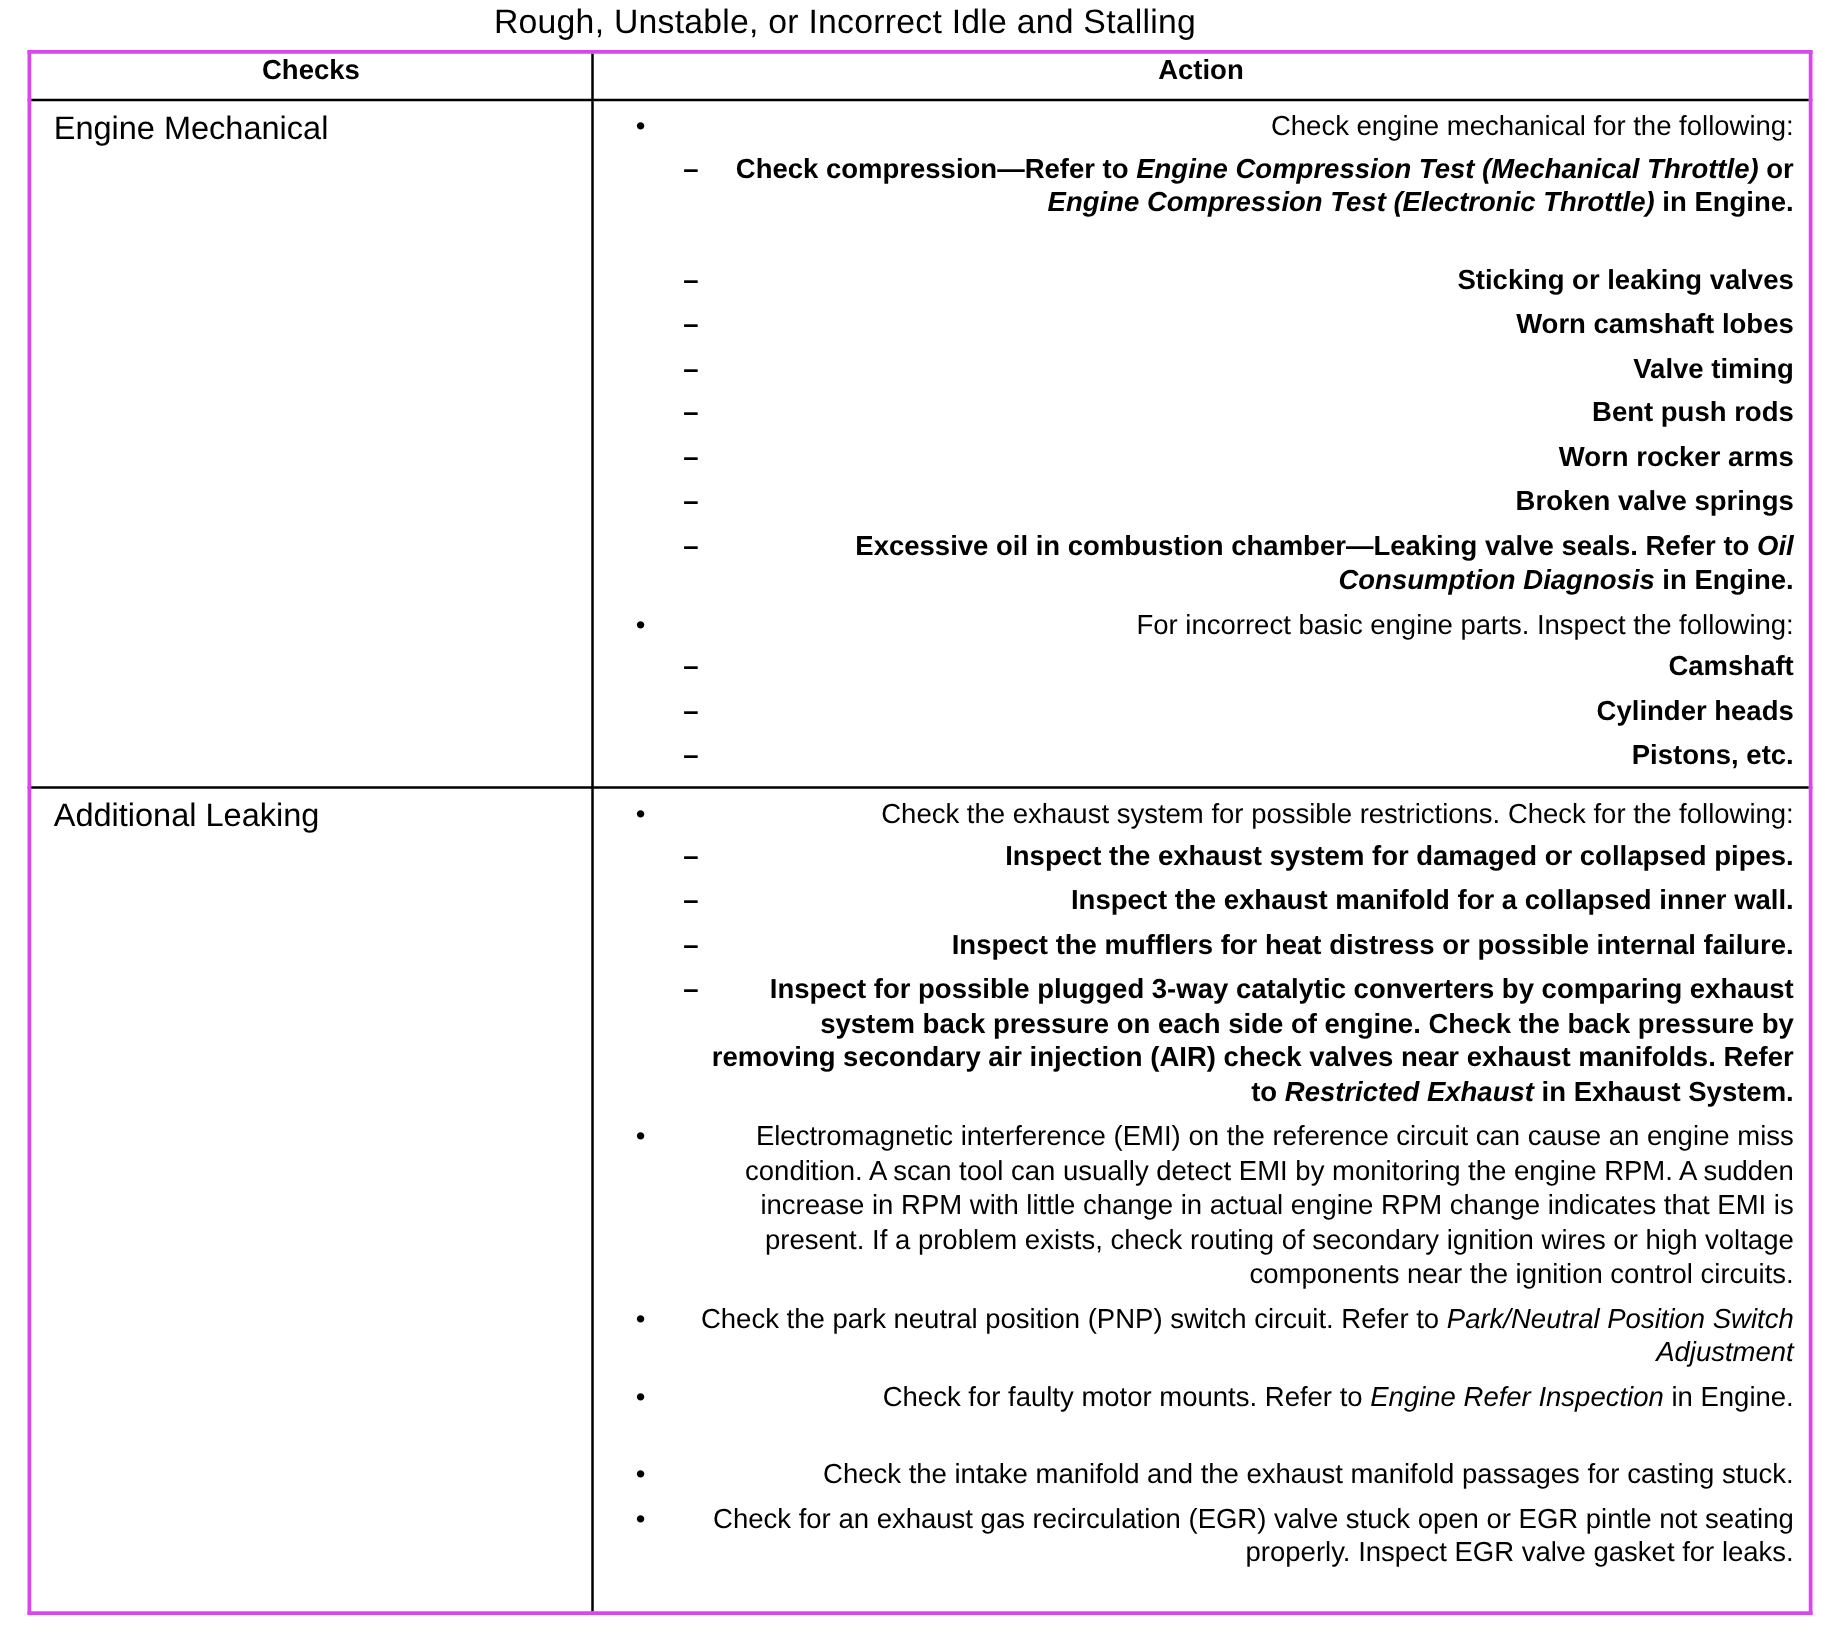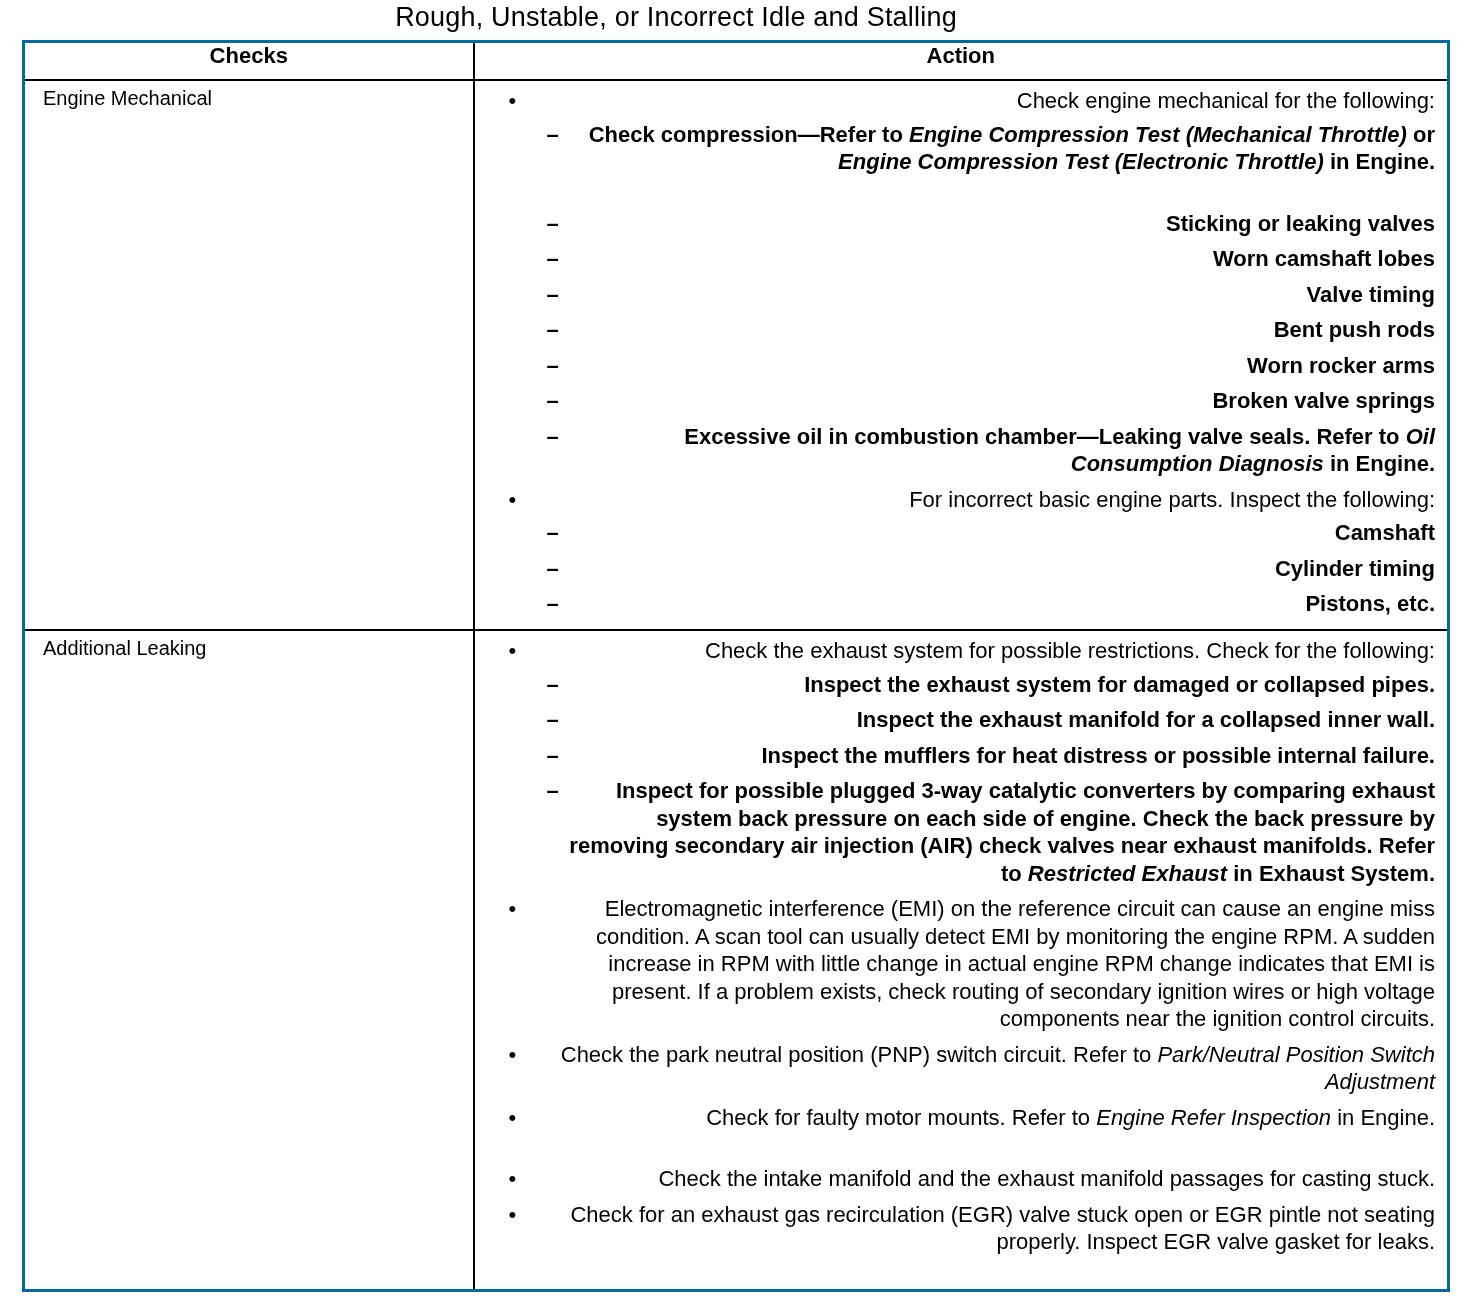--- a/index.html
+++ b/index.html
@@ -8,28 +8,28 @@
     font-family: "Liberation Sans", sans-serif; color: #000;
   }
   .title {
     position: absolute; left: 0; top: 2px; width: 1352px;
     text-align: center; font-weight: normal; font-size: 27px;
     letter-spacing: 0.2px;
   }
   table.diag {
     position: absolute; left: 22px; top: 40px;
     width: 1428px; border-collapse: collapse;
-    border: 3px solid #0369a1;
+    border: 3px solid #d946ef;
   }
   table.diag th, table.diag td { border: 2px solid #000; vertical-align: top; }
   table.diag th {
     font-size: 22px; font-weight: bold; height: 36px; padding: 0; text-align: center;
   }
   col.c1 { width: 450px; }
-  td.check-name { font-size: 20px; padding: 6px 0 0 18px; }
+  td.check-name { font-size: 26px; padding: 6px 0 0 18px; }
   td.actions { padding: 6px 12px 0 32px; font-size: 22px; }
   .row1 td { height: 542px; }
   .row2 td { height: 652px; }
   ul.bullets { list-style: none; margin: 0; padding: 0; }
   ul.bullets > li { position: relative; padding-left: 28px; line-height: 27.5px; margin-bottom: 8px; text-align: right; }
   ul.bullets > li::before { content: "\2022"; position: absolute; left: 2px; top: 0; }
   ul.subs { list-style: none; margin: 6px 0 0 0; padding: 0; font-weight: bold; }
   ul.subs > li { position: relative; padding-left: 32px; line-height: 27.5px; margin-bottom: 8px; }
   ul.subs > li::before { content: "\2013"; position: absolute; left: 12px; top: 0; }
   .gap { margin-bottom: 34px !important; }
@@ -66,21 +66,21 @@
               <li>Bent push rods</li>
               <li>Worn rocker arms</li>
               <li>Broken valve springs</li>
               <li><span>Excessive oil in combustion chamber—Leaking valve seals. Refer to </span><i>Oil Consumption Diagnosis</i><span> in Engine.</span></li>
             </ul>
           </li>
           <li>
             <span>For incorrect basic engine parts. Inspect the following:</span>
             <ul class="subs">
               <li>Camshaft</li>
-              <li>Cylinder timing</li>
+              <li>Cylinder heads</li>
               <li>Pistons, etc.</li>
             </ul>
           </li>
         </ul>
       </td>
     </tr>
     <tr class="row2">
       <td class="check-name">Additional Leaking</td>
       <td class="actions">
         <ul class="bullets">

